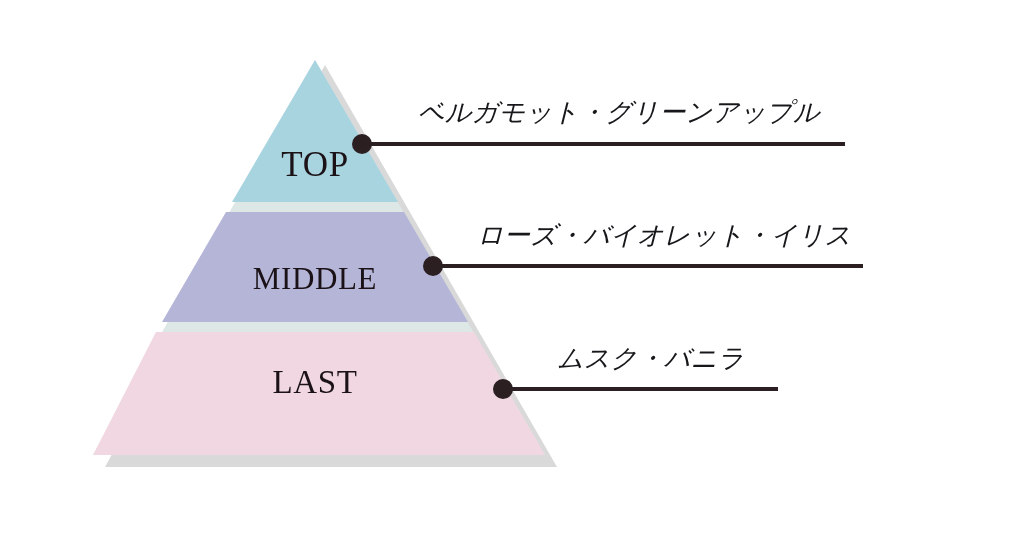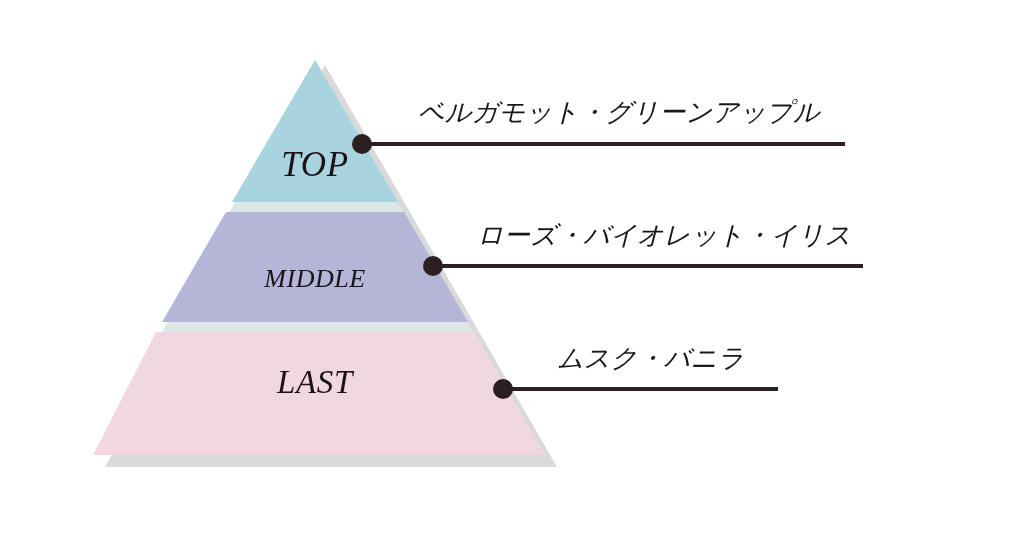--- a/index.html
+++ b/index.html
@@ -29,24 +29,23 @@
     display: block;
   }
   .tier-label {
     position: absolute;
     font-family: "Liberation Serif", serif;
     color: #1b1217;
     letter-spacing: 0.02em;
     white-space: nowrap;
     transform: translate(-50%, -50%);
     pointer-events: none;
-    font-style: italic;
   }
   #tier-label-top   { left: 315px; top: 165px; font-size: 35px; }
-  #tier-label-middle{ left: 315px; top: 279px; font-size: 26px; }
+  #tier-label-middle{ left: 315px; top: 279px; font-size: 31px; }
   #tier-label-last  { left: 315px; top: 382px; font-size: 33px; }
 
   .note-text {
     position: absolute;
     font-family: "Liberation Sans", sans-serif;
     color: #17161a;
     font-size: 26px;
     white-space: nowrap;
     letter-spacing: 0.01em;
     transform: translateY(-100%);

